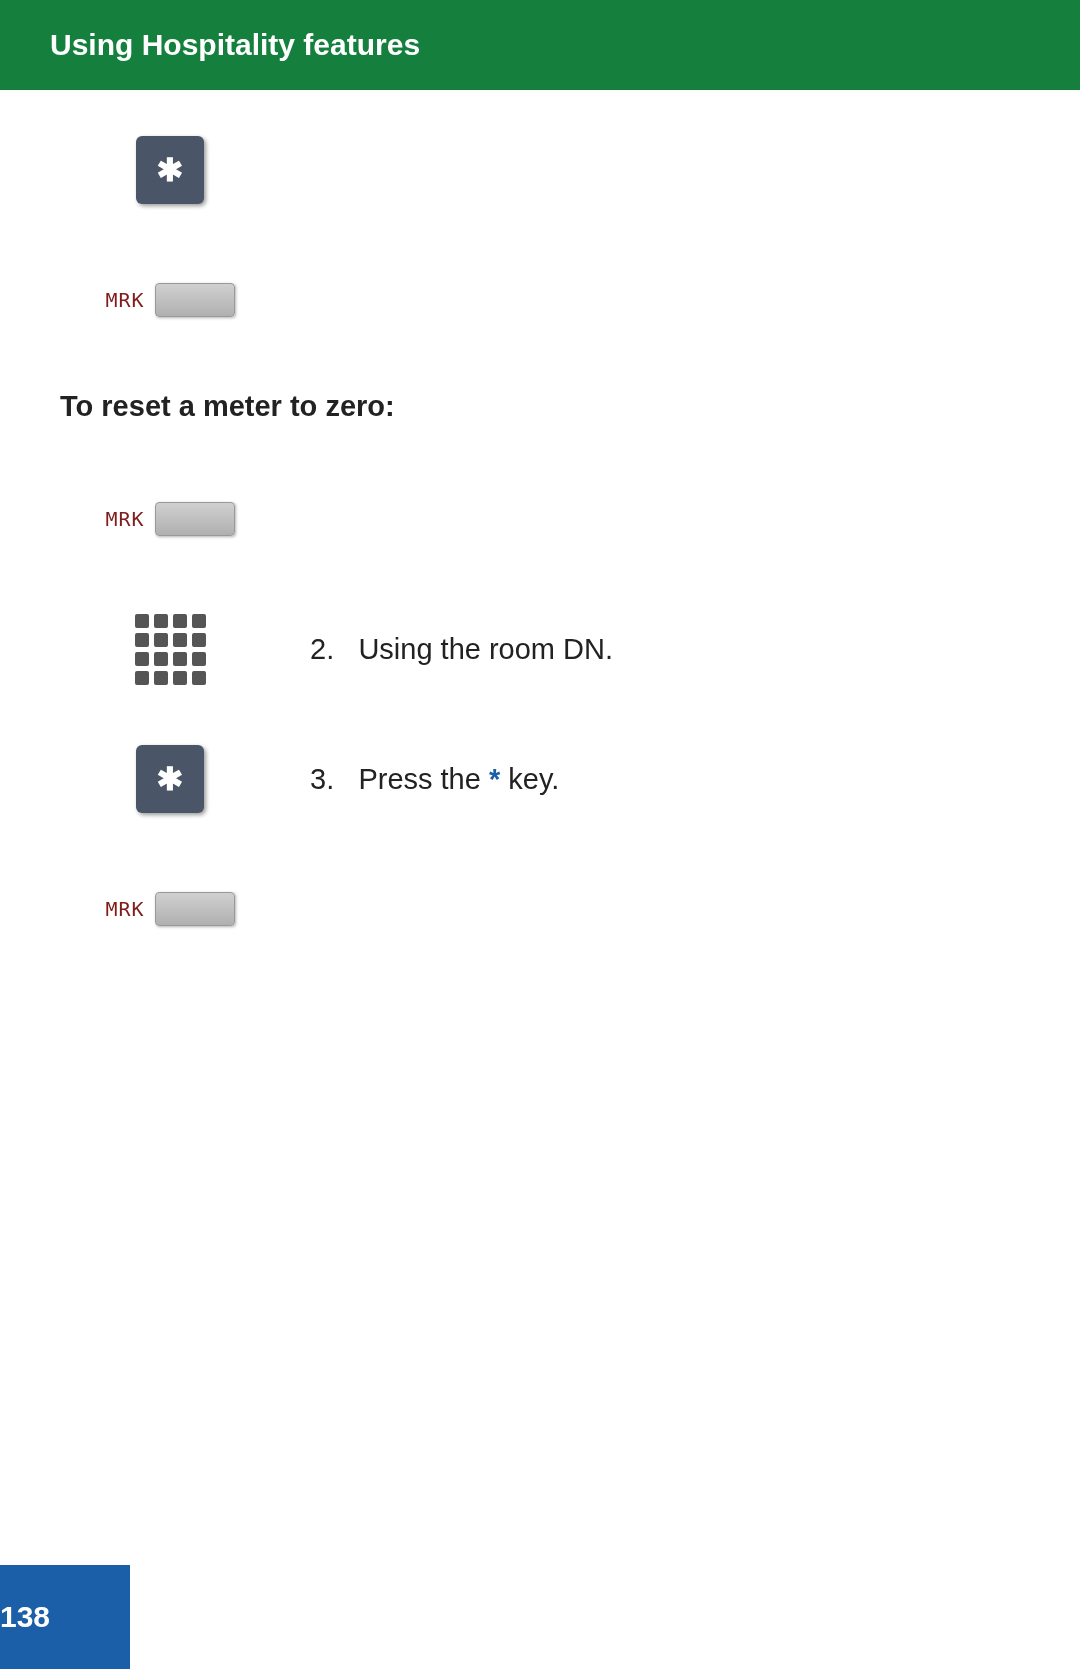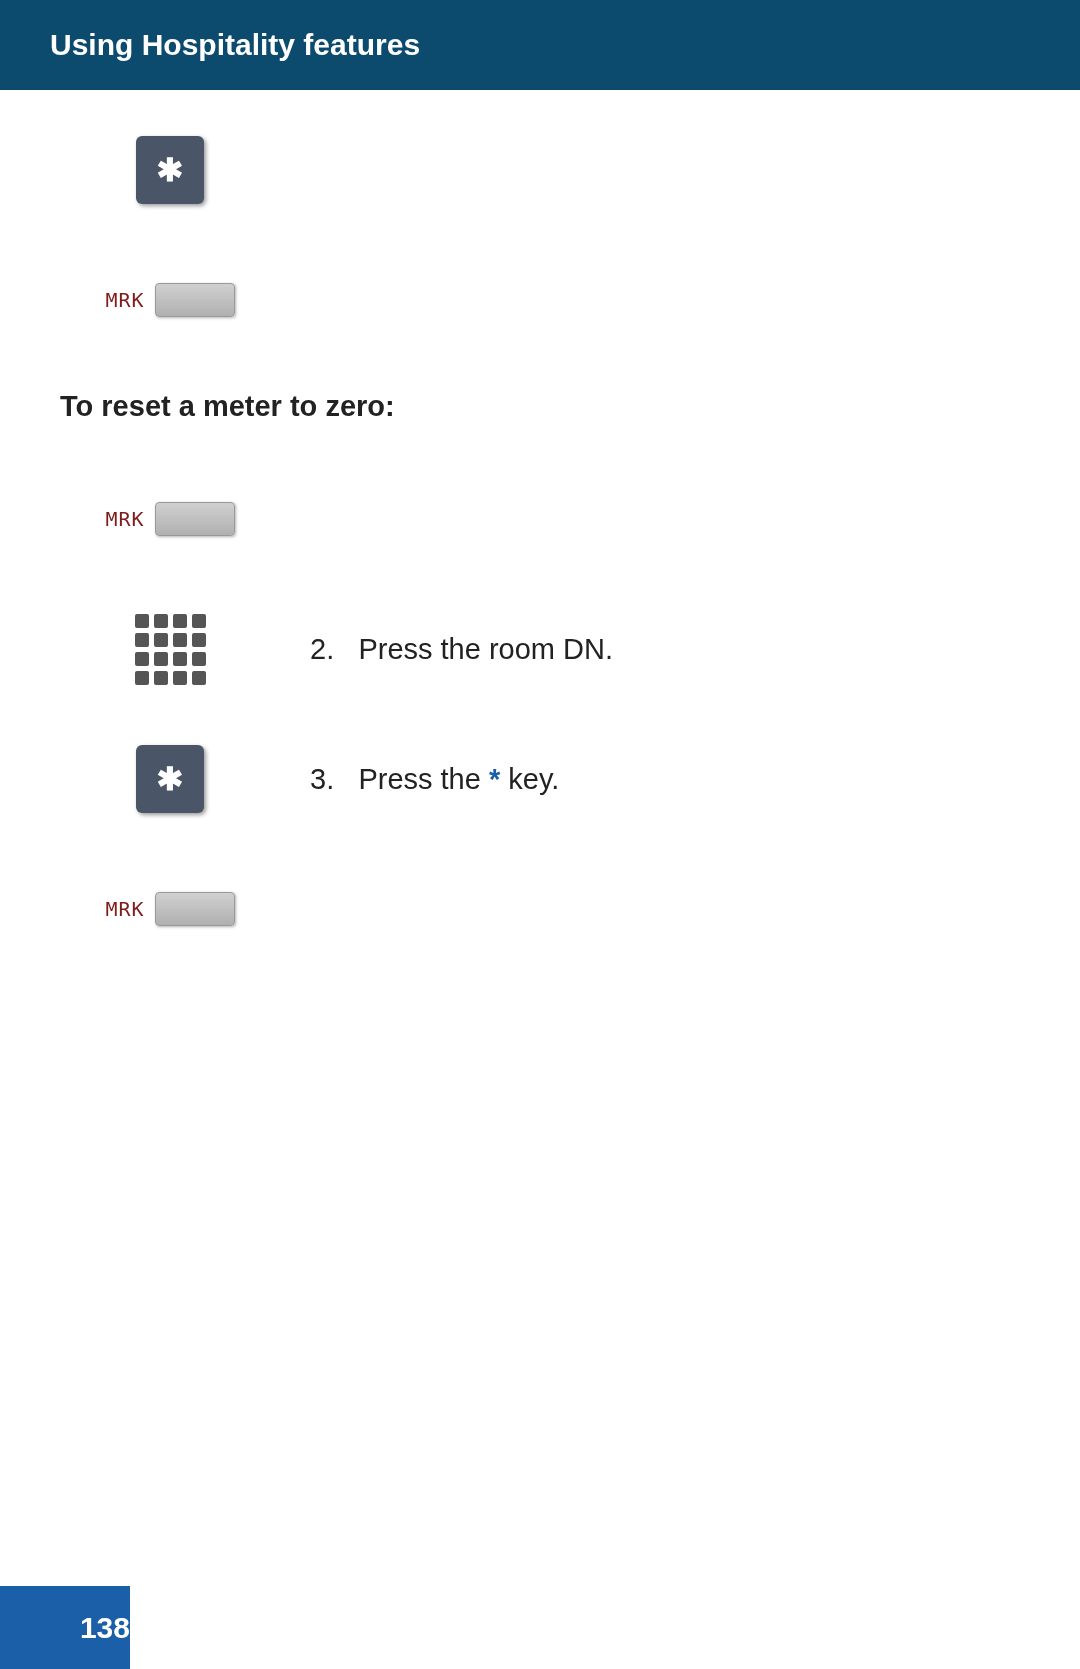--- a/index.html
+++ b/index.html
@@ -9,21 +9,21 @@
       min-height: 1669px;
       background: #ffffff;
       font-family: Arial, sans-serif;
       font-size: 28px;
       color: #222;
       position: relative;
     }
 
     
     .header-bar {
-      background: #0c4a6e;
+      background: #15803d;
       padding: 28px 50px 28px 50px;
       margin-bottom: 40px;
     }
     .header-title {
       color: #ffffff;
       font-size: 30px;
       font-weight: bold;
     }
 
     
@@ -119,25 +119,25 @@
       background: #555;
       border-radius: 2px;
     }
 
     
     .footer {
       position: absolute;
       bottom: 0;
       left: 0;
       width: 130px;
-      height: 83px;
+      height: 104px;
       background: #1a5fa8;
       display: flex;
       align-items: center;
-      justify-content: flex-end;
+      justify-content: flex-start;
     }
 
     .page-number {
       color: #ffffff;
       font-size: 30px;
       font-weight: bold;
     }
   </style>
 </head>
 <body>
@@ -190,21 +190,21 @@
         <div class="keypad-dot"></div>
         <div class="keypad-dot"></div>
         <div class="keypad-dot"></div>
         <div class="keypad-dot"></div>
         <div class="keypad-dot"></div>
         <div class="keypad-dot"></div>
       </div>
     </div>
     <div class="text-area">
       <span>2.&nbsp;&nbsp;</span>
-      <span>Press the room DN.</span>
+      <span>Using the room DN.</span>
     </div>
   </div>
 
   <div class="instruction-row">
     <div class="icon-area">
       <div class="star-key">✱</div>
     </div>
     <div class="text-area">
       <span>3.&nbsp;&nbsp;</span>
       <span>Press the </span><span class="link-text">*</span><span> key.</span>

